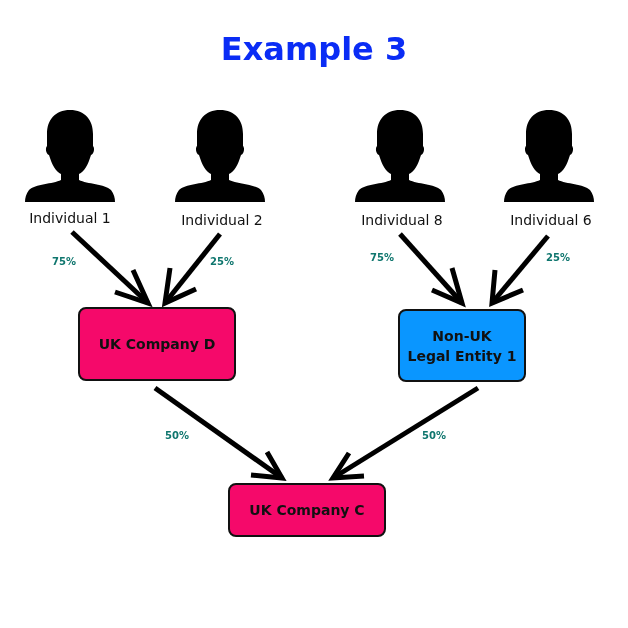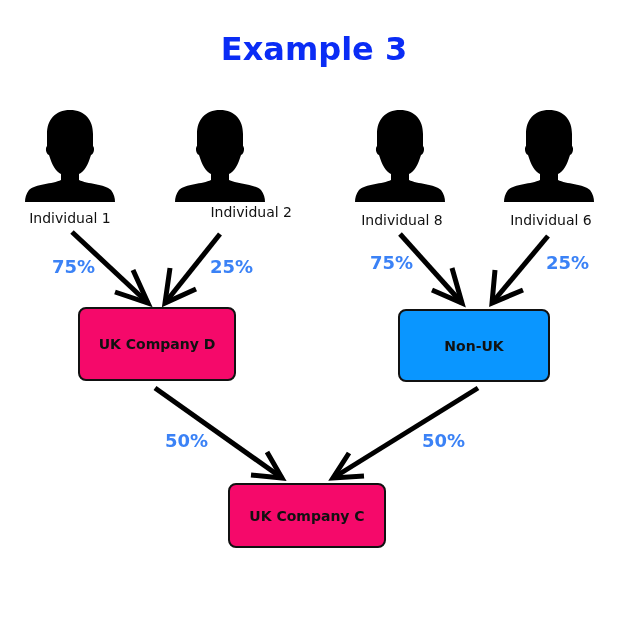--- a/index.html
+++ b/index.html
@@ -4,21 +4,21 @@
 <style>
   html, body { margin:0; padding:0; background:#ffffff; }
   body { width:628px; height:628px; position:relative; overflow:hidden;
          font-family:"DejaVu Sans", sans-serif; }
   .title { position:absolute; left:0; width:628px; top:30px; text-align:center;
            font-size:32px; font-weight:bold; color:#0a2cf5; letter-spacing:0px; }
   .person { position:absolute; width:90px; height:92px; }
   .person svg { width:100%; height:100%; display:block; }
   .plabel { position:absolute; width:140px; text-align:center; font-size:14px;
             font-weight:normal; color:#111; }
-  .pct { position:absolute; font-size:18px; font-weight:bold; color:#3b82f6; }
+  .pct { position:absolute; font-size:10px; font-weight:bold; color:#0f766e; }
   .box { position:absolute; border:2px solid #111; border-radius:8px;
          display:flex; align-items:center; justify-content:center; text-align:center;
          font-size:14px; font-weight:bold; color:#111; line-height:20px; box-sizing:border-box; }
   .arrows { position:absolute; left:0; top:0; width:628px; height:628px; pointer-events:none; }
 </style>
 </head>
 <body>
 
 <div class="title">Example 3</div>
 
@@ -37,21 +37,21 @@
       <path fill="#000" d="M45 0 C30 0 22 10 22 24 L22 36 C20 38 21 44 24 45 C27 55 31 62 36 64 L36 70 C28 74 10 74 4 80 C1 84 0 88 0 92 L90 92 C90 88 89 84 86 80 C80 74 62 74 54 70 L54 64 C59 62 63 55 66 45 C69 44 70 38 68 36 L68 24 C68 10 60 0 45 0 Z"></path>
     </svg>
 </div>
 <div class="person" style="left:504px;top:110px;">
   <svg viewBox="0 0 90 92">
       <path fill="#000" d="M45 0 C30 0 22 10 22 24 L22 36 C20 38 21 44 24 45 C27 55 31 62 36 64 L36 70 C28 74 10 74 4 80 C1 84 0 88 0 92 L90 92 C90 88 89 84 86 80 C80 74 62 74 54 70 L54 64 C59 62 63 55 66 45 C69 44 70 38 68 36 L68 24 C68 10 60 0 45 0 Z"></path>
     </svg>
 </div>
 
 <div class="plabel" style="left:0px;top:210px;">Individual 1</div>
-<div class="plabel" style="left:152px;top:204px;text-align:right;">Individual 2</div>
+<div class="plabel" style="left:152px;top:212px;">Individual 2</div>
 <div class="plabel" style="left:332px;top:212px;">Individual 8</div>
 <div class="plabel" style="left:481px;top:212px;">Individual 6</div>
 
 <svg class="arrows" viewBox="0 0 628 628">
   <g stroke="#000" stroke-width="5" fill="none" stroke-linecap="butt">
     <g>
       <line x1="72" y1="232" x2="148" y2="303"></line>
       <polyline points="133,270 148,303 115,292"></polyline>
     </g>
     <g>
@@ -80,18 +80,19 @@
 <div class="pct" style="left:52px;top:256px;">75%</div>
 <div class="pct" style="left:210px;top:256px;">25%</div>
 <div class="pct" style="left:370px;top:252px;">75%</div>
 <div class="pct" style="left:546px;top:252px;">25%</div>
 <div class="pct" style="left:165px;top:430px;">50%</div>
 <div class="pct" style="left:422px;top:430px;">50%</div>
 
 <div class="box" style="left:78px;top:307px;width:158px;height:74px;background:#f5096a;">
   <span>UK Company D</span>
 </div>
-<div class="box" style="left:398px;top:309px;width:152px;height:73px;background:#0a96ff;flex-direction:column;">
+<div class="box" style="left:398px;top:309px;width:128px;height:73px;background:#0a96ff;flex-direction:column;">
   <span>Non-UK</span>
+  <span>Legal Entity 1</span>
 </div>
-<div class="box" style="left:228px;top:483px;width:158px;height:65px;background:#f5096a;justify-content:center;">
+<div class="box" style="left:228px;top:483px;width:158px;height:54px;background:#f5096a;justify-content:center;">
   <span>UK Company C</span>
 </div>
 
 </body></html>

